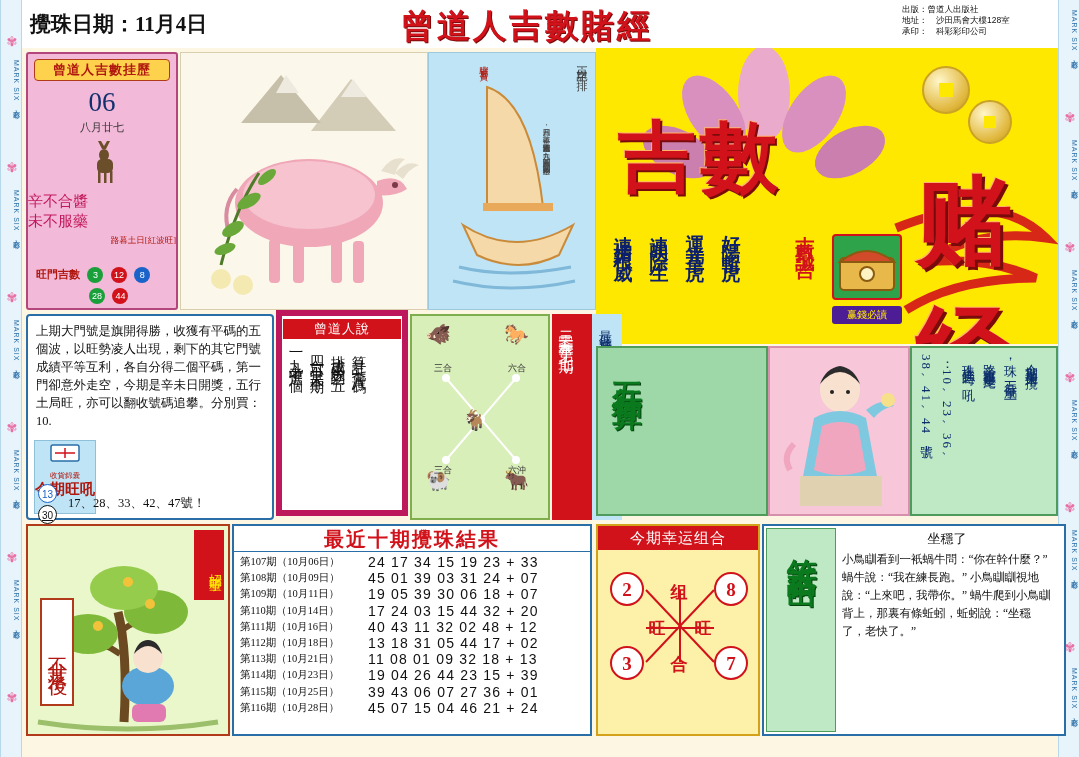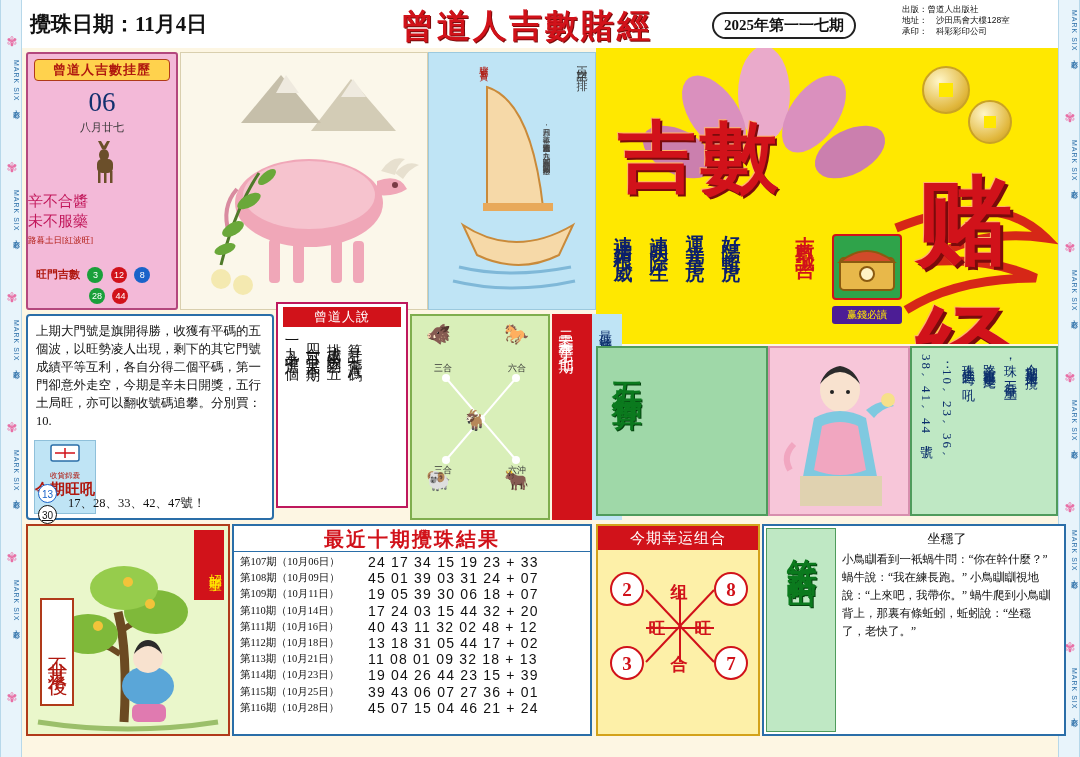--- a/index.html
+++ b/index.html
@@ -150,22 +150,22 @@
   .tb-seal .cap { font-size:7.5px; color:#b0180f; margin-top:2px; font-family:"Liberation Serif", serif;}
   .tb-seal .big { font-size:15px; color:#b0180f; font-weight:bold; line-height:17px; font-family:"Liberation Serif", serif;}
   .tb-balls { position:absolute; left:10px; top:166px; }
   .tb-balls .ball { display:block; margin:2px 0; width:19px; height:19px; line-height:19px; font-size:10px; }
   .tb-tail {
     position:absolute; left:40px; bottom:6px; width:204px; font-size:12.5px;
     color:#111; font-family:"Liberation Serif", serif; line-height:17px;
   }
 
   .saybox {
-    position:absolute; left:276px; top:302px; width:132px; height:206px;
-    background:#fff; border:2px solid #be185d;
+    position:absolute; left:276px; top:310px; width:132px; height:206px;
+    background:#fff; border:6px solid #be185d;
   }
   .say-banner {
     margin:3px auto 0; width:118px; height:20px; background:#d1121a; color:#fff;
     font-size:13px; text-align:center; line-height:20px; font-family:"Liberation Serif", serif; letter-spacing:1px;
   }
   .say-cols { position:absolute; left:4px; top:28px; display:flex; flex-direction:row-reverse; gap:2px; }
   .say-cols .c {
     writing-mode:vertical-rl; font-size:14.5px; color:#111; font-family:"Liberation Serif", serif;
     letter-spacing:4px; height:172px;
   }
@@ -320,21 +320,20 @@
     <div class="rtext" style="top:400px">MARK SIX 六合彩</div>
     <div class="flower" style="top:500px">✾</div>
     <div class="rtext" style="top:530px">MARK SIX 六合彩</div>
     <div class="flower" style="top:640px">✾</div>
     <div class="rtext" style="top:668px">MARK SIX 六合彩</div>
   </div>
 
   <div class="header">
     <div class="hdr-date">攪珠日期：11月4日</div>
     <div class="hdr-title">曾道人吉數賭經</div>
-    <div class="hdr-issue">2025年第一一七期</div>
     <div class="hdr-pub">
       <div>出版：曾道人出版社</div>
       <div>地址：　沙田馬會大樓128室</div>
       <div>承印：　科彩彩印公司</div>
     </div>
   </div>
 
   <div class="calendar">
     <div class="cal-banner">曾道人吉數挂歷</div>
     <div class="cal-num">06</div>
@@ -348,21 +347,21 @@
           <rect x="14" y="32" width="2.5" height="12"></rect>
           <rect x="20" y="32" width="2.5" height="12"></rect>
           <rect x="26" y="32" width="2.5" height="12"></rect>
         </g>
       </svg>
     </div>
     <div class="cal-lines">
       <div>辛不合醬</div>
       <div>未不服藥</div>
     </div>
-    <div style="text-align:left;font-size:8.5px;color:#b0180f;margin-top:4px;font-family:'Liberation Serif',serif;">路暮土日[紅波旺]</div>
+    <div style="text-align:right;font-size:8.5px;color:#b0180f;margin-top:4px;font-family:'Liberation Serif',serif;">路暮土日[紅波旺]</div>
     <div class="cal-foot">
       <div>
         <span class="lbl">旺門吉數</span>
         <span class="ball" style="background:#1aa03a">3</span>
         <span class="ball" style="background:#d1121a">12</span>
         <span class="ball" style="background:#1a63c9">8</span>
       </div>
       <div class="row2">
         <span class="ball" style="background:#1aa03a">28</span>
         <span class="ball" style="background:#d1121a">44</span>

